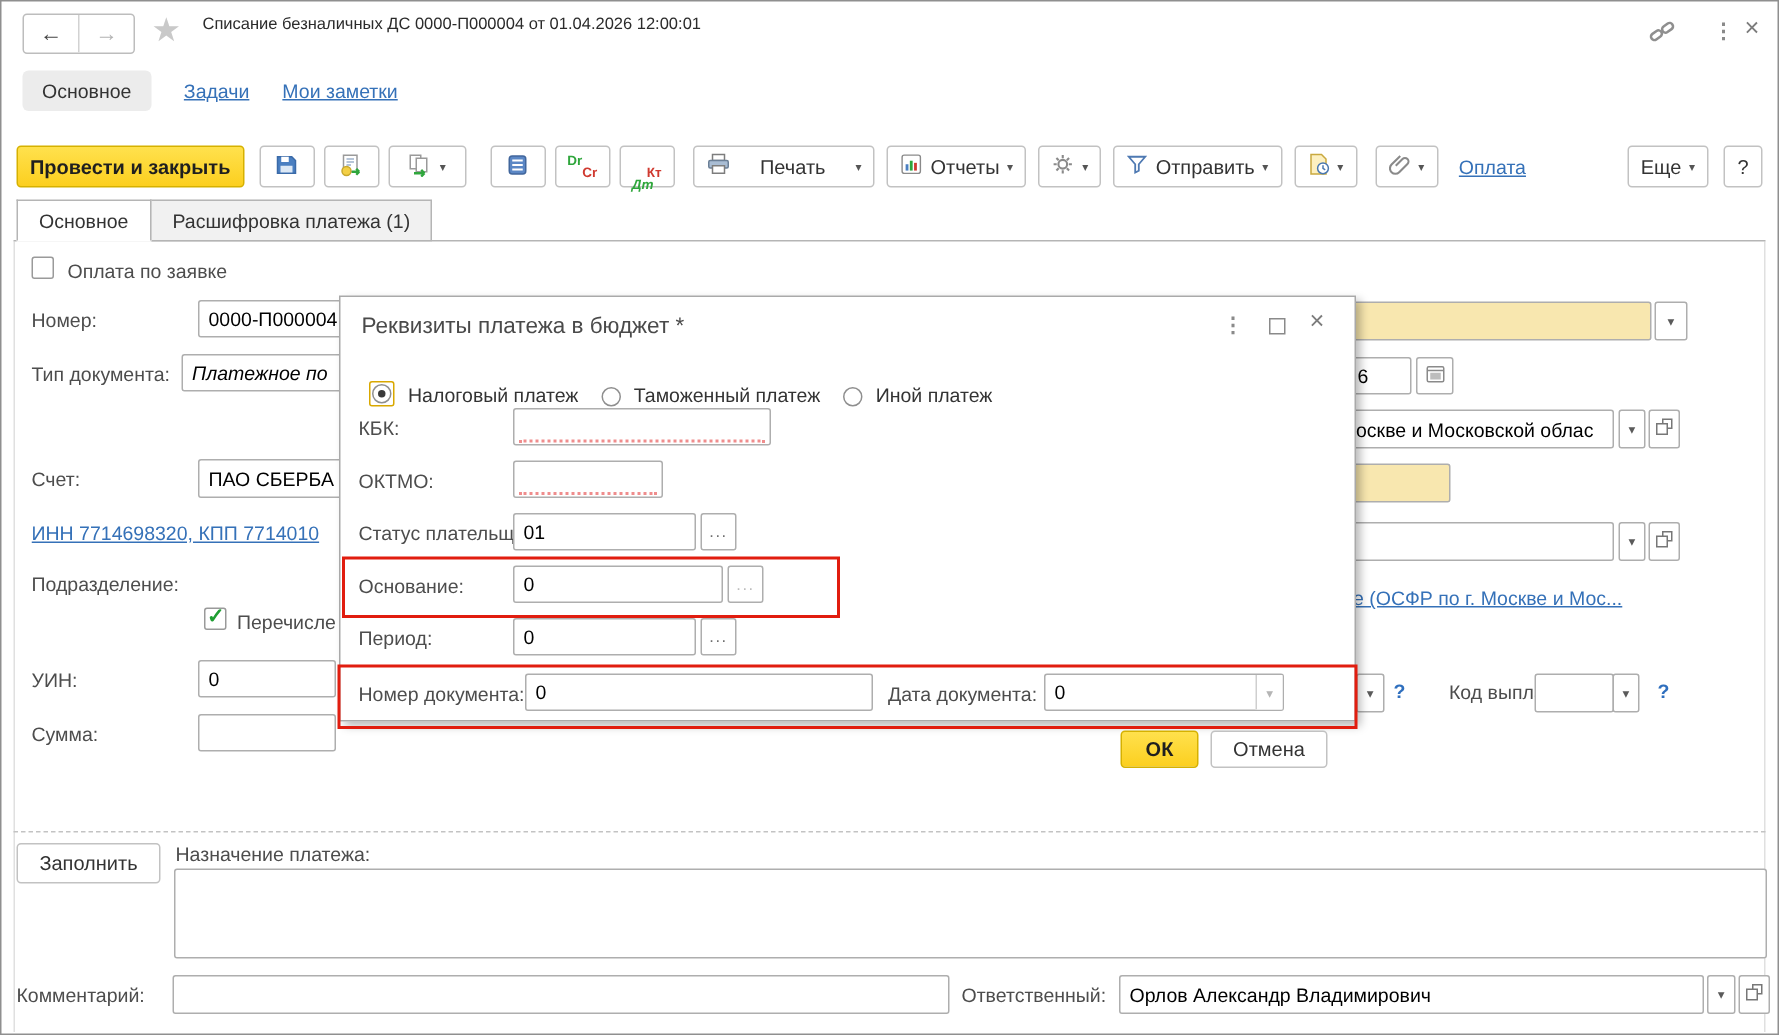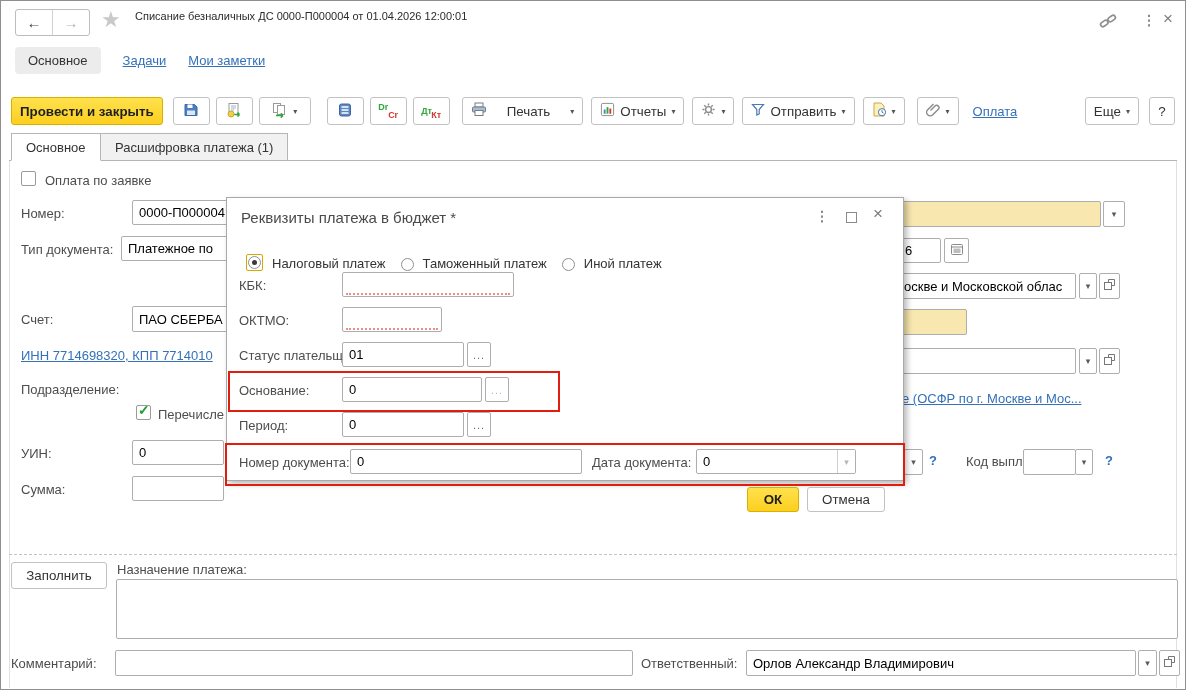--- a/index.html
+++ b/index.html
@@ -109,21 +109,21 @@
 
     <button class="tbtn iconbtn" style="margin-left:6px;position:relative;">
       <span style="position:relative;width:20px;height:18px;font-size:9px;font-weight:700;">
         <span style="position:absolute;left:0;top:0;color:#2fa63c;">Dr</span>
         <span style="position:absolute;right:0;bottom:0;color:#d03a30;">Cr</span>
       </span>
     </button>
 
     <button class="tbtn iconbtn" style="margin-left:6px;position:relative;">
       <span style="position:relative;width:20px;height:18px;font-size:9px;font-weight:700;">
-        <span style="position:absolute;left:0;top:4px;color:#2fa63c;">Дт</span>
+        <span style="position:absolute;left:0;top:16px;color:#2fa63c;font-style:italic;">Дт</span>
         <span style="position:absolute;right:0;bottom:0;color:#d03a30;">Кт</span>
       </span>
     </button>
 
     <button class="tbtn" style="margin-left:12px;gap:20px;">
       <span><svg width="16" height="15" viewBox="0 0 16 15">
         <rect x="4" y="1" width="8" height="4" fill="#fff" stroke="#7d7d7d"></rect>
         <rect x="1.5" y="5" width="13" height="5" rx="1" fill="#a9bdd4" stroke="#6b7f96"></rect>
         <rect x="4" y="8.5" width="8" height="5" fill="#fff" stroke="#7d7d7d"></rect>
           </svg></span>
@@ -197,21 +197,21 @@
 
   <span class="checkbox" style="left:20px;top:170px;"></span>
   <span class="lbl" style="left:44px;top:172px;">Оплата по заявке</span>
 
   <span class="lbl" style="left:20px;top:205px;">Номер:</span>
   <div class="fld" style="left:131px;top:199px;width:140px;height:25px;">
       <span>0000-П000004</span>
     </div>
 
   <span class="lbl" style="left:20px;top:241px;">Тип документа:</span>
-  <div class="fld" style="left:120px;top:235px;width:140px;height:25px;">
+  <div class="fld" style="left:120px;top:235px;width:140px;height:25px;font-style:italic;">
       <span>Платежное по</span>
     </div>
 
   <span class="lbl" style="left:20px;top:311px;">Счет:</span>
   <div class="fld" style="left:131px;top:305px;width:140px;height:26px;">
       <span>ПАО СБЕРБА</span>
     </div>
 
   <span class="link abs" style="left:20px;top:347px;width:203px;overflow:hidden;display:inline-block;">ИНН 7714698320, КПП 7714010</span>
 

